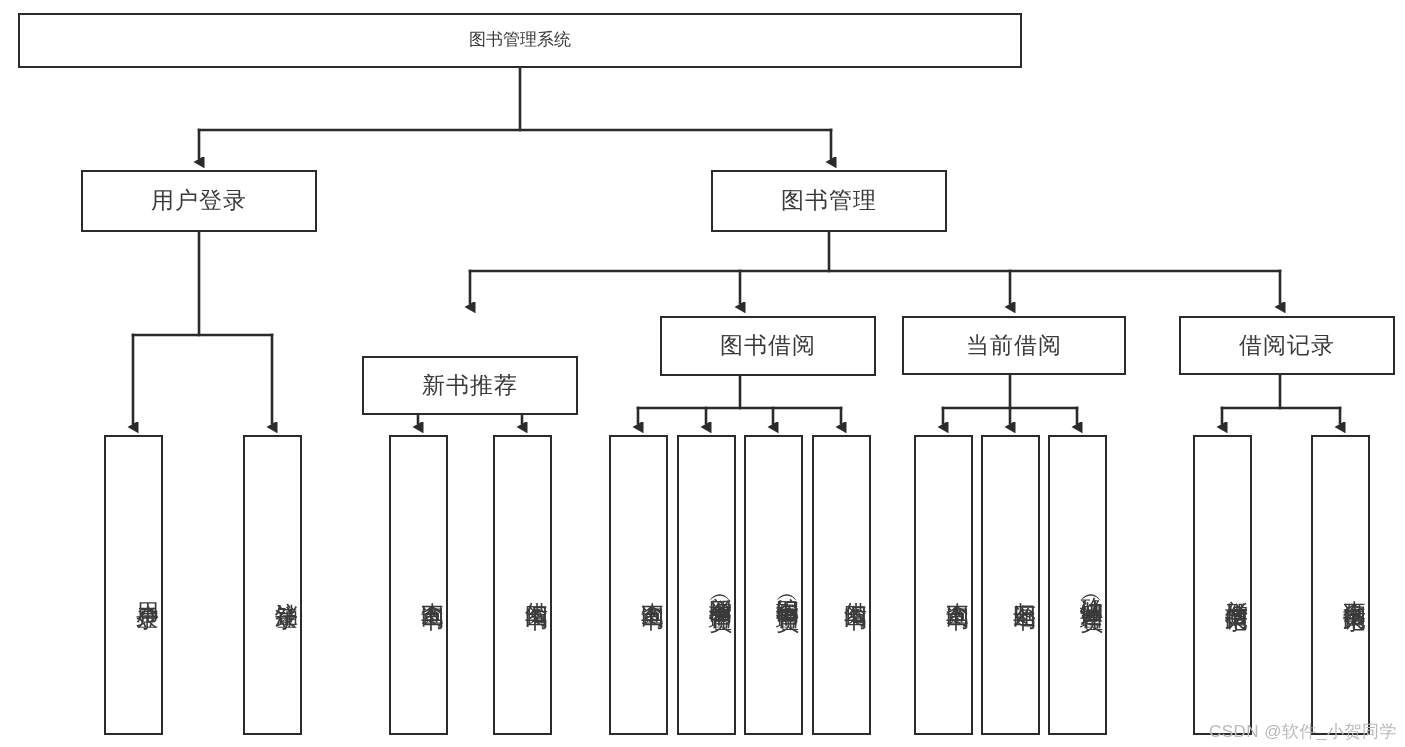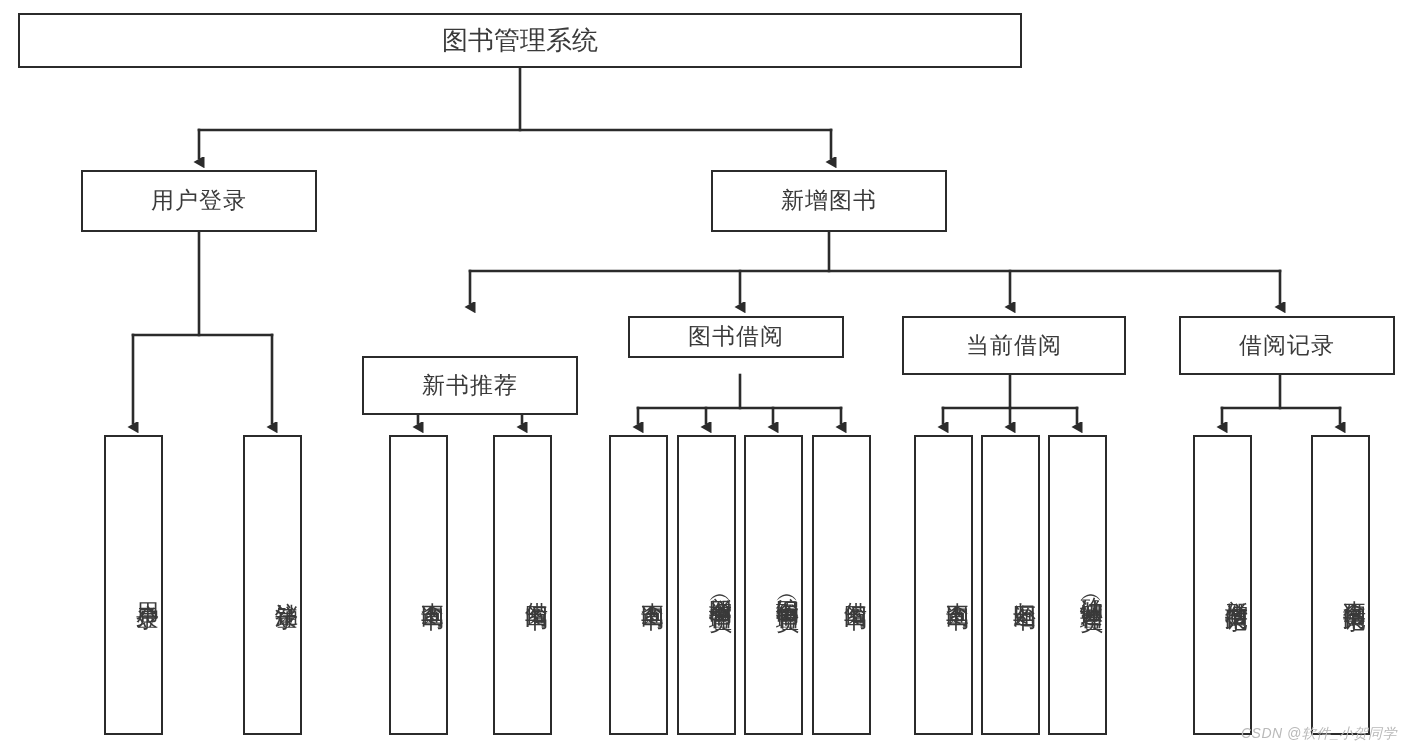--- a/index.html
+++ b/index.html
@@ -15,44 +15,43 @@
     box-sizing:border-box;
     background:#ffffff;
     border:2px solid #2b2b2b;
     display:flex;
     align-items:center;
     justify-content:center;
     color:#3a3a3a;
     line-height:1.18;
   }
   .node.h{ font-size:23px; letter-spacing:1px; }
-  .node.root{ font-size:26px; }
+  .node.root{ font-size:17px; }
   .node.v{
     writing-mode:vertical-rl;
     text-orientation:upright;
     font-size:23px;
     letter-spacing:2px;
     padding-top:6px;
     align-items:flex-start;
     justify-content:center;
   }
   .node.v .lbl{
     writing-mode:vertical-rl;
     text-orientation:upright;
     display:block;
   }
   .watermark{
     position:absolute;
     right:8px;
     bottom:4px;
-    font-size:14px;
+    font-size:17px;
     color:#b9b9b9;
     letter-spacing:0.5px;
     white-space:nowrap;
-    font-style:italic;
   }
 </style>
 </head>
 <body>
 
 <div id="stage">
 
   <svg id="wires" viewBox="0 0 1405 747" xmlns="http://www.w3.org/2000/svg">
     <defs>
       <marker id="arw" markerWidth="11" markerHeight="13" refX="1.5" refY="6.3" orient="auto" markerUnits="userSpaceOnUse">
@@ -106,27 +105,27 @@
   </svg>
 
   <div class="node root" style="left:18px;top:13px;width:1004px;height:55px;">
     <span class="lbl">图书管理系统</span>
   </div>
 
   <div class="node h" style="left:81px;top:170px;width:236px;height:62px;">
     <span class="lbl">用户登录</span>
   </div>
   <div class="node h" style="left:711px;top:170px;width:236px;height:62px;">
-    <span class="lbl">新增图书</span>
+    <span class="lbl">图书管理</span>
   </div>
 
   <div class="node h" style="left:362px;top:316px;width:216px;height:59px;margin-top:40px;">
     <span class="lbl">新书推荐</span>
   </div>
-  <div class="node h" style="left:628px;top:316px;width:216px;height:42px;">
+  <div class="node h" style="left:660px;top:316px;width:216px;height:60px;">
     <span class="lbl">图书借阅</span>
   </div>
   <div class="node h" style="left:902px;top:316px;width:224px;height:59px;">
     <span class="lbl">当前借阅</span>
   </div>
   <div class="node h" style="left:1179px;top:316px;width:216px;height:59px;">
     <span class="lbl">借阅记录</span>
   </div>
 
   <div class="node v" style="left:104px;top:435px;width:59px;height:300px;">

